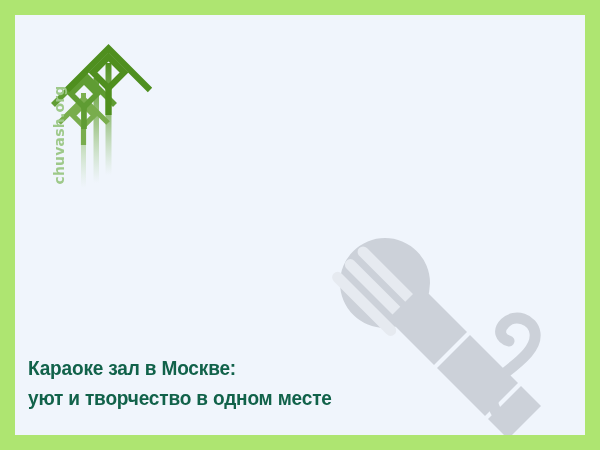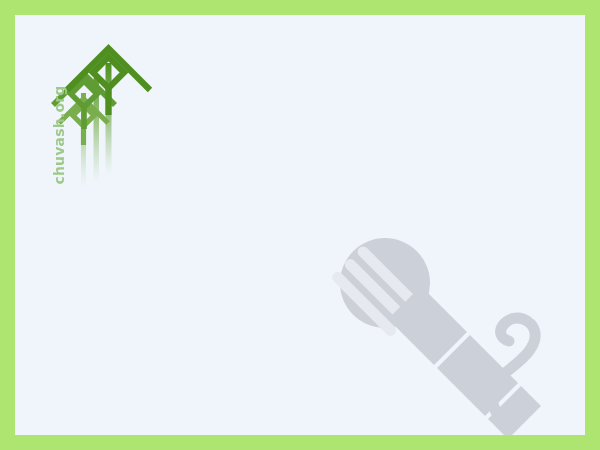--- a/index.html
+++ b/index.html
@@ -155,15 +155,19 @@
         <g stroke="#4f8f1f" stroke-width="6.2" fill="none" stroke-linejoin="miter">
           <path d="M 30 57 L 71.5 15.5 L 113 57"></path>
           <path d="M 71.5 24 L 87 39.5 L 71.5 55 L 56 39.5 Z"></path>
           <path d="M 71.5 55 L 71.5 82"></path>
         </g>
       </svg>
 
       <div id="logo-wordmark">chuvash.org</div>
     </div>
 
+    <div id="headline">
+      <span class="headline-line">Караоке зал в Москве:</span>
+      <span class="headline-line">уют и творчество в одном месте</span>
+    </div>
 
   </div>
 </div>
 
 </body></html>

